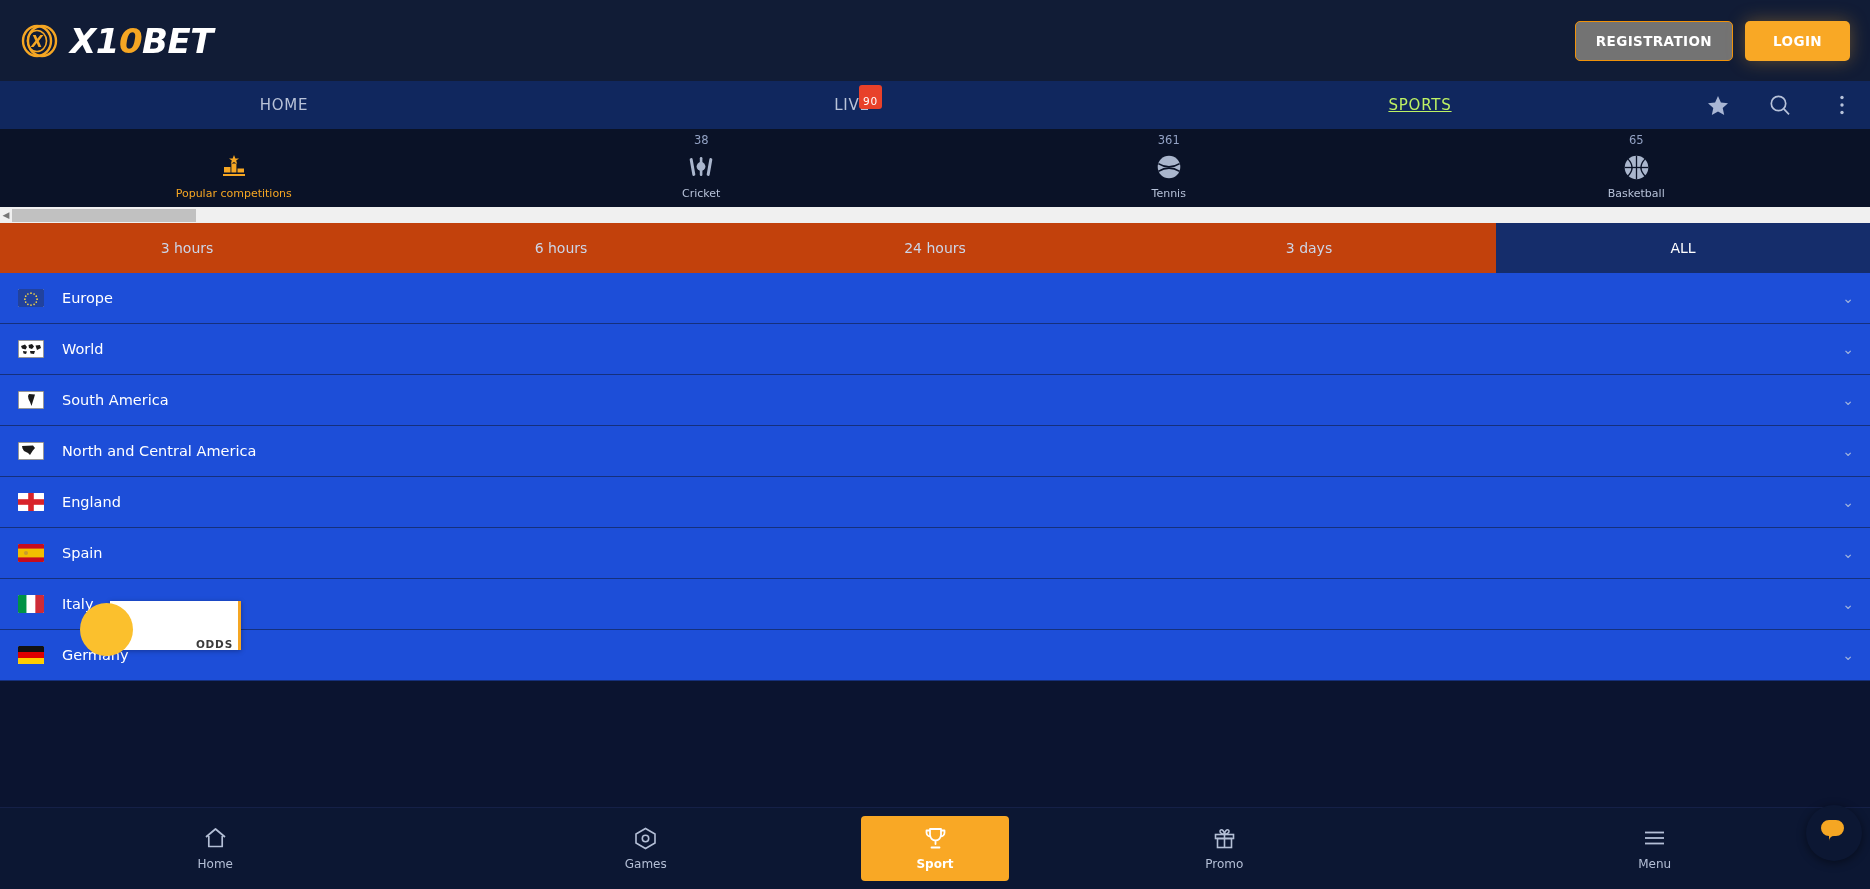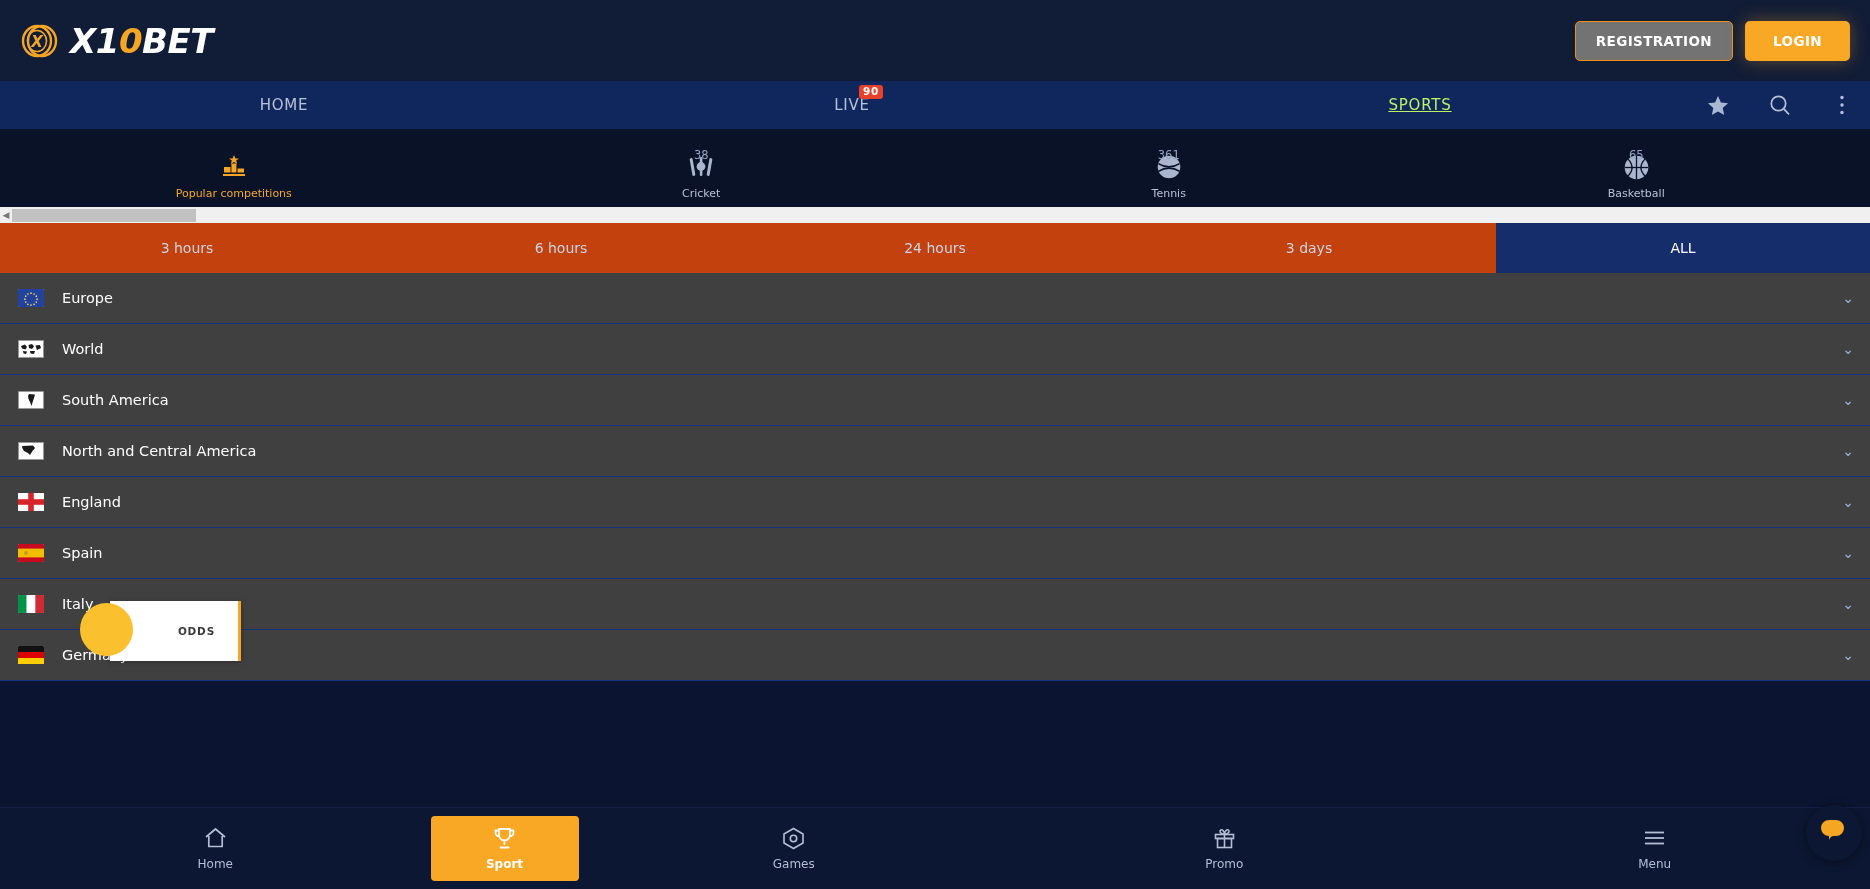--- a/index.html
+++ b/index.html
@@ -49,38 +49,38 @@
     position: relative; z-index: 15;
   }
   .nav-item {
     flex: 1; display: flex; align-items: center; justify-content: center;
     color: #b9c3d8; font-size: 15px; letter-spacing: .8px; cursor: pointer;
     position: relative; font-family: "DejaVu Sans", sans-serif;
   }
   .nav-item.active { color: #bef264; text-decoration: underline; }
   .nav-badge {
     position: absolute; top: 4px; left: 50%; margin-left: 7px;
-    background: #e8412a; color: #fff; font-size: 10.5px; font-weight: 700;
-    border-radius: 3px; padding: 1px 4px 2px; line-height: 1.05;
+    background: #e8412a; color: #fff; font-size: 10.5px; font-weight: 400;
+    border-radius: 3px; padding: 11px 4px 2px; line-height: 1.05;
   }
   .nav-icons { display: flex; align-items: center; gap: 34px; padding-right: 14px; }
   .nav-ic { width: 28px; height: 28px; display: flex; align-items: center; justify-content: center; cursor: pointer; }
 
   
   .sports-strip {
     height: 78px; background: #0a1227; display: flex; align-items: flex-end;
     position: relative;
   }
   .sport {
     flex: 1; display: flex; flex-direction: column; align-items: center;
     justify-content: flex-end; height: 100%; padding-bottom: 6px;
     cursor: pointer; position: relative;
   }
   .sport .cnt {
-    position: absolute; top: 19px; font-size: 11.5px; color: #93a2c4;
+    position: absolute; top: 4px; font-size: 11.5px; color: #93a2c4;
     font-family: "DejaVu Sans", sans-serif;
   }
   .sport.active .cnt { color: #f5a623; }
   .sport .ic { height: 30px; display: flex; align-items: center; justify-content: center; margin-bottom: 6px; }
   .sport .lbl {
     font-size: 11px; color: #b6c1d8; text-align: center; line-height: 1.15;
     font-family: "DejaVu Sans", sans-serif;
   }
   .sport.active .lbl { color: #f5a623; }
 
@@ -97,43 +97,43 @@
   
   .timebar { height: 50px; background: #c2410c; display: flex; }
   .tfilter {
     flex: 1; display: flex; align-items: center; justify-content: center;
     font-size: 14px; color: #ccd5e8; cursor: pointer;
     font-family: "DejaVu Sans", sans-serif;
   }
   .tfilter.active { background: #152d6b; color: #ffffff; }
 
   
-  .regions { background: #404040; }
+  .regions { background: #1d4ed8; }
   .region {
     height: 51px; display: flex; align-items: center;
     border-bottom: 1px solid #15307d; padding-left: 18px; padding-right: 16px;
     cursor: pointer; position: relative;
   }
   .flag {
     width: 26px; height: 18px; flex: 0 0 26px; margin-right: 18px;
     border-radius: 1px; overflow: hidden; position: relative;
     background: #fff; display: block;
   }
   .region-name {
     color: #ffffff; font-size: 14.5px; flex: 1;
     font-family: "DejaVu Sans", sans-serif;
   }
   .chev { color: #9fb2dd; font-size: 14px; line-height: 1; }
 
   
   .odds-widget {
-    position: absolute; left: 110px; top: 601px; width: 131px; height: 60px;
+    position: absolute; left: 110px; top: 601px; width: 131px; height: 49px;
     background: #ffffff; border-right: 3px solid #f5a623;
-    display: flex; align-items: center; justify-content: flex-end;
-    padding-right: 23px; z-index: 40; box-shadow: 0 1px 5px rgba(0,0,0,.3);
+    display: flex; align-items: flex-end; justify-content: flex-end;
+    padding-right: 5px; z-index: 40; box-shadow: 0 1px 5px rgba(0,0,0,.3);
   }
   .odds-widget .lbl {
     font-size: 10.5px; color: #3a3a3a; letter-spacing: .8px; font-weight: 600;
     font-family: "DejaVu Sans", sans-serif;
   }
   .odds-ball {
     position: absolute; left: -30px; top: 2px; width: 53px; height: 53px;
     border-radius: 50%; background: #fbc02d;
   }
 
@@ -427,37 +427,37 @@
 
     <div class="bn-item">
       <span class="bn-ic">
         <svg width="23" height="22" viewBox="0 0 23 22">
             <path d="M2 10 L11.5 2 L21 10 M4.8 9 V19.5 H18.2 V9" fill="none" stroke="#b4bfd6" stroke-width="1.7" stroke-linejoin="round"></path>
           </svg>
       </span>
       <span>Home</span>
     </div>
 
-    <div class="bn-item active">
-      <span class="bn-ic">
-        <svg width="23" height="23" viewBox="0 0 23 23">
-            <path d="M6 2 H17 V8 a5.5 5.5 0 0 1 -11 0 Z M6 3.5 H2.5 v2 a4 4 0 0 0 4 4 M17 3.5 H20.5 v2 a4 4 0 0 1 -4 4 M11.5 13.5 V17 M7.5 20.5 H15.5" fill="none" stroke="#ffffff" stroke-width="1.8" stroke-linejoin="round" stroke-linecap="round"></path>
-          </svg>
-      </span>
-      <span>Sport</span>
-    </div>
-
     <div class="bn-item">
       <span class="bn-ic">
         <svg width="23" height="23" viewBox="0 0 23 23">
             <polygon points="11.5,1.5 21,7 21,16 11.5,21.5 2,16 2,7" fill="none" stroke="#b4bfd6" stroke-width="1.6"></polygon>
             <circle cx="11.5" cy="11.5" r="3.2" fill="none" stroke="#b4bfd6" stroke-width="1.6"></circle>
           </svg>
       </span>
       <span>Games</span>
+    </div>
+
+    <div class="bn-item active">
+      <span class="bn-ic">
+        <svg width="23" height="23" viewBox="0 0 23 23">
+            <path d="M6 2 H17 V8 a5.5 5.5 0 0 1 -11 0 Z M6 3.5 H2.5 v2 a4 4 0 0 0 4 4 M17 3.5 H20.5 v2 a4 4 0 0 1 -4 4 M11.5 13.5 V17 M7.5 20.5 H15.5" fill="none" stroke="#ffffff" stroke-width="1.8" stroke-linejoin="round" stroke-linecap="round"></path>
+          </svg>
+      </span>
+      <span>Sport</span>
     </div>
 
     <div class="bn-item">
       <span class="bn-ic">
         <svg width="23" height="23" viewBox="0 0 23 23">
             <rect x="2.5" y="7.5" width="18" height="4" fill="none" stroke="#b4bfd6" stroke-width="1.6"></rect>
             <rect x="4.5" y="11.5" width="14" height="9" fill="none" stroke="#b4bfd6" stroke-width="1.6"></rect>
             <line x1="11.5" y1="7.5" x2="11.5" y2="20.5" stroke="#b4bfd6" stroke-width="1.6"></line>
             <path d="M11.5 7.5 C11.5 4 9 2 7.5 3.2 C6 4.4 8 7.5 11.5 7.5 C11.5 4 14 2 15.5 3.2 C17 4.4 15 7.5 11.5 7.5" fill="none" stroke="#b4bfd6" stroke-width="1.5"></path>
           </svg>

